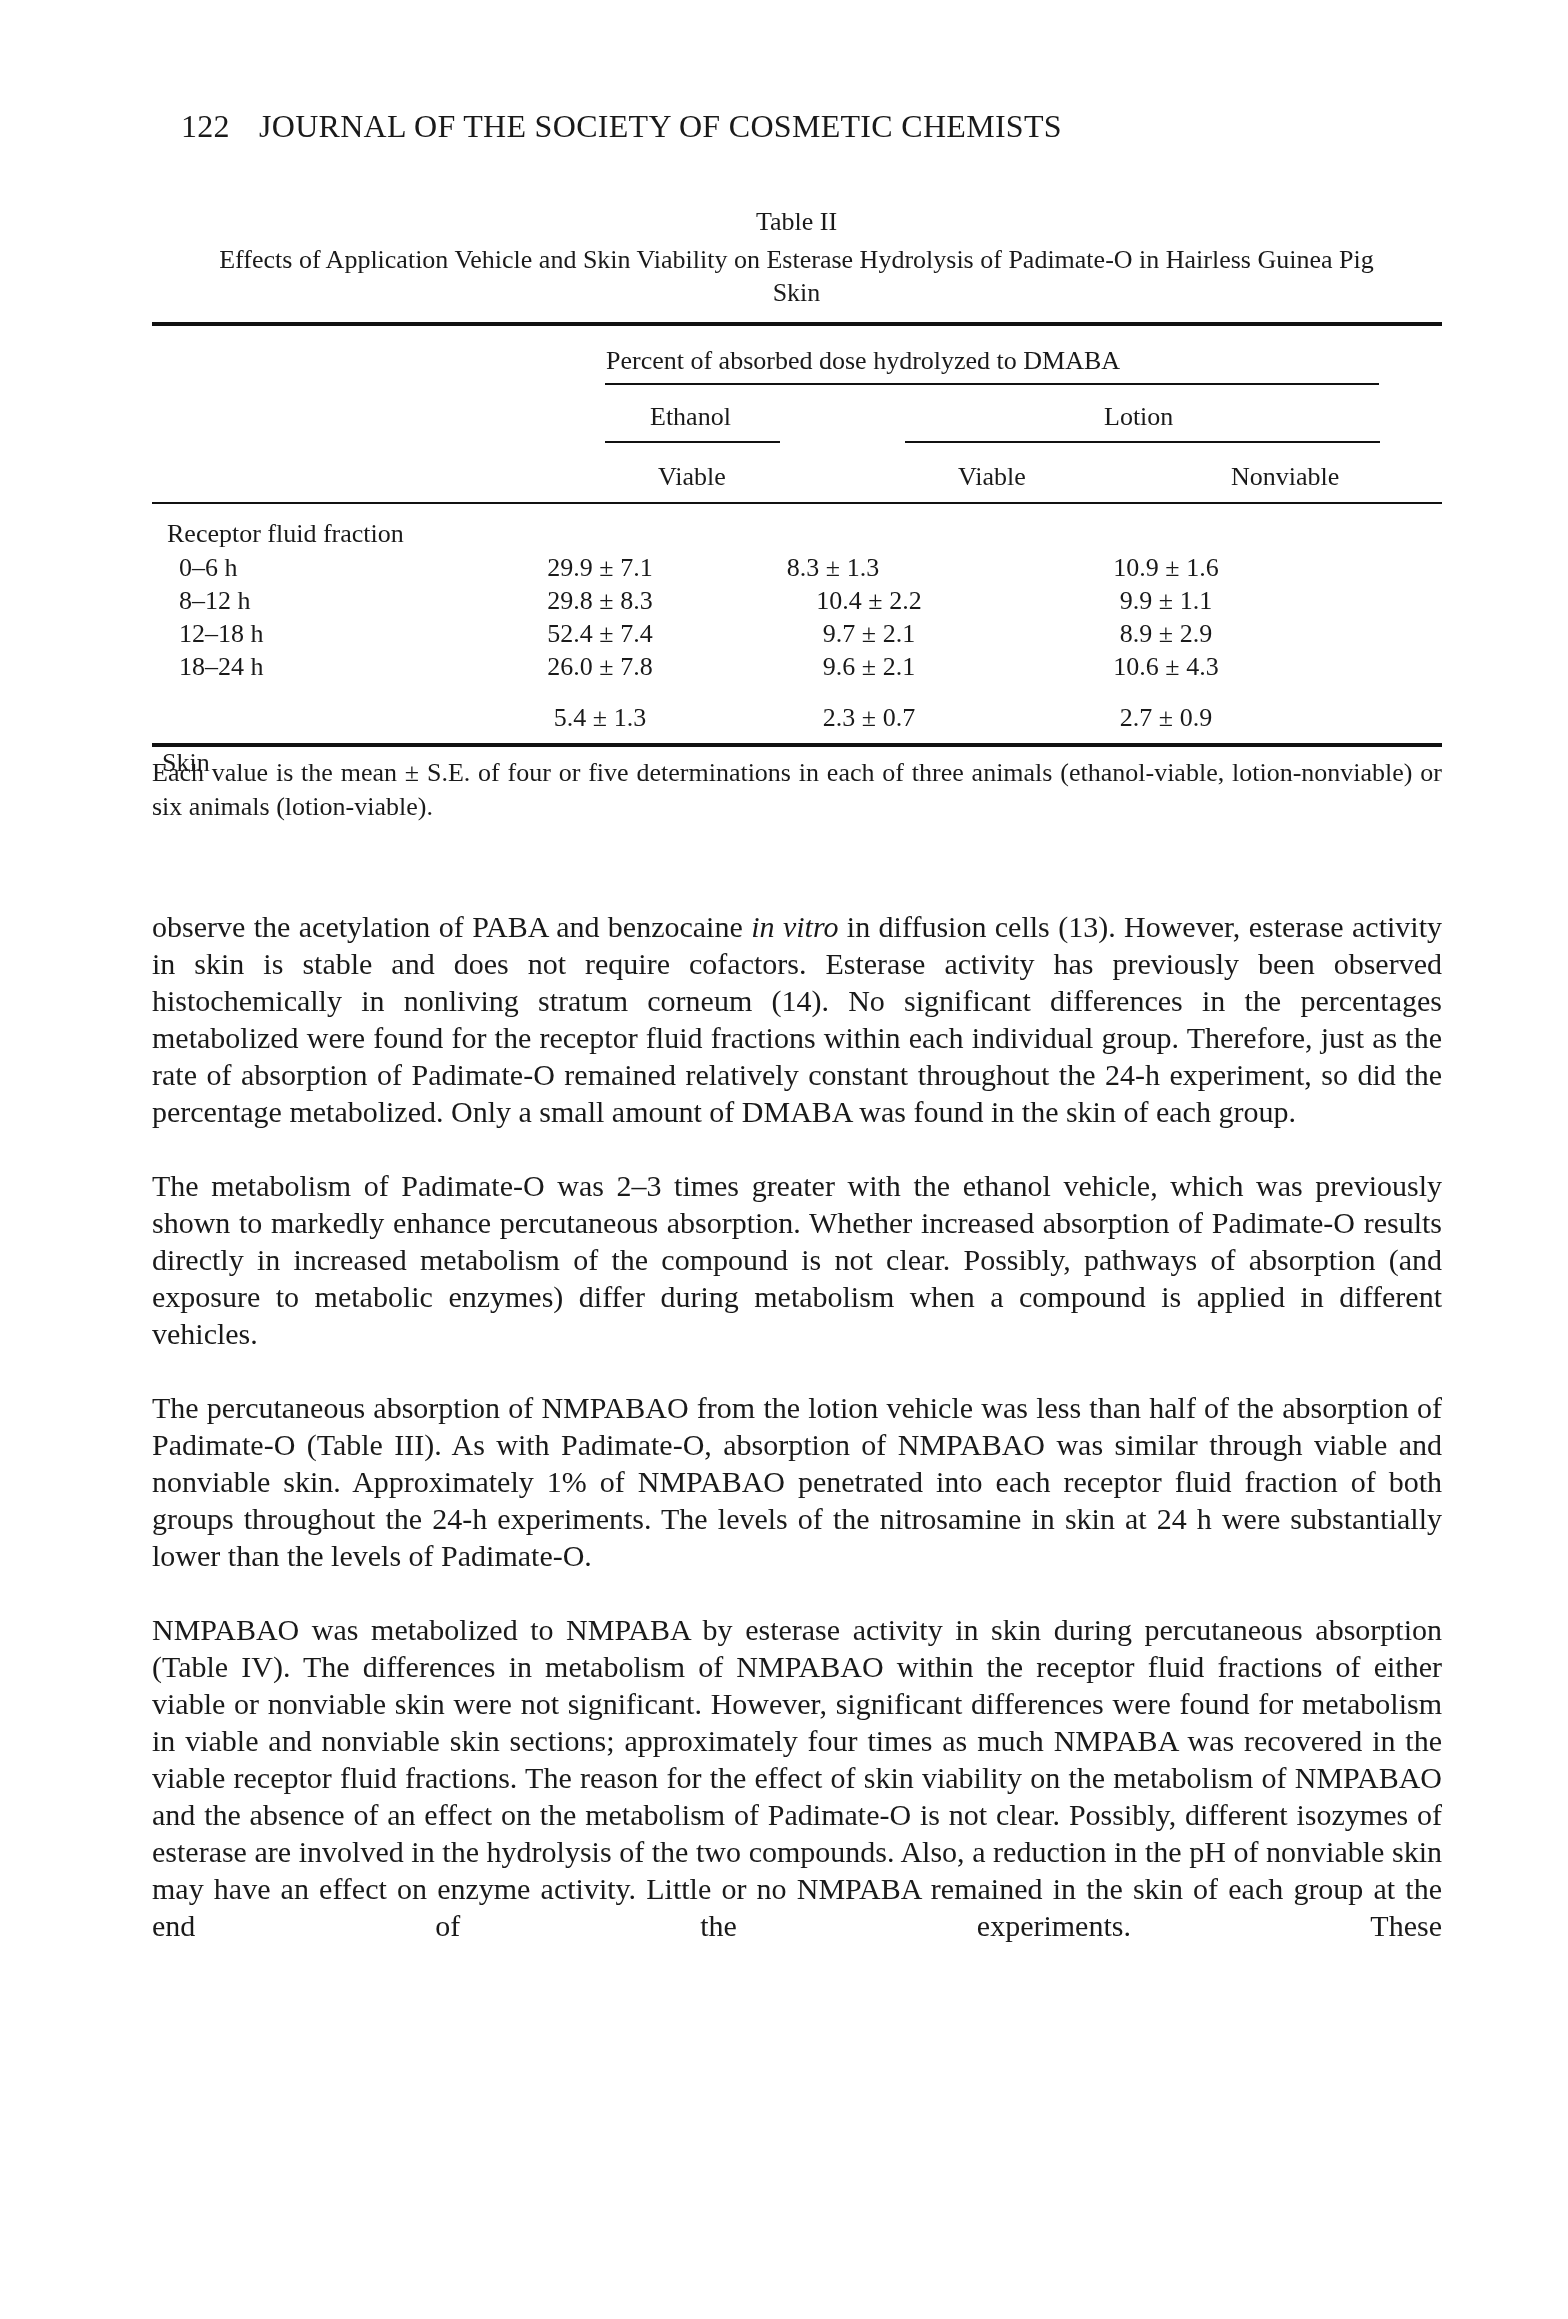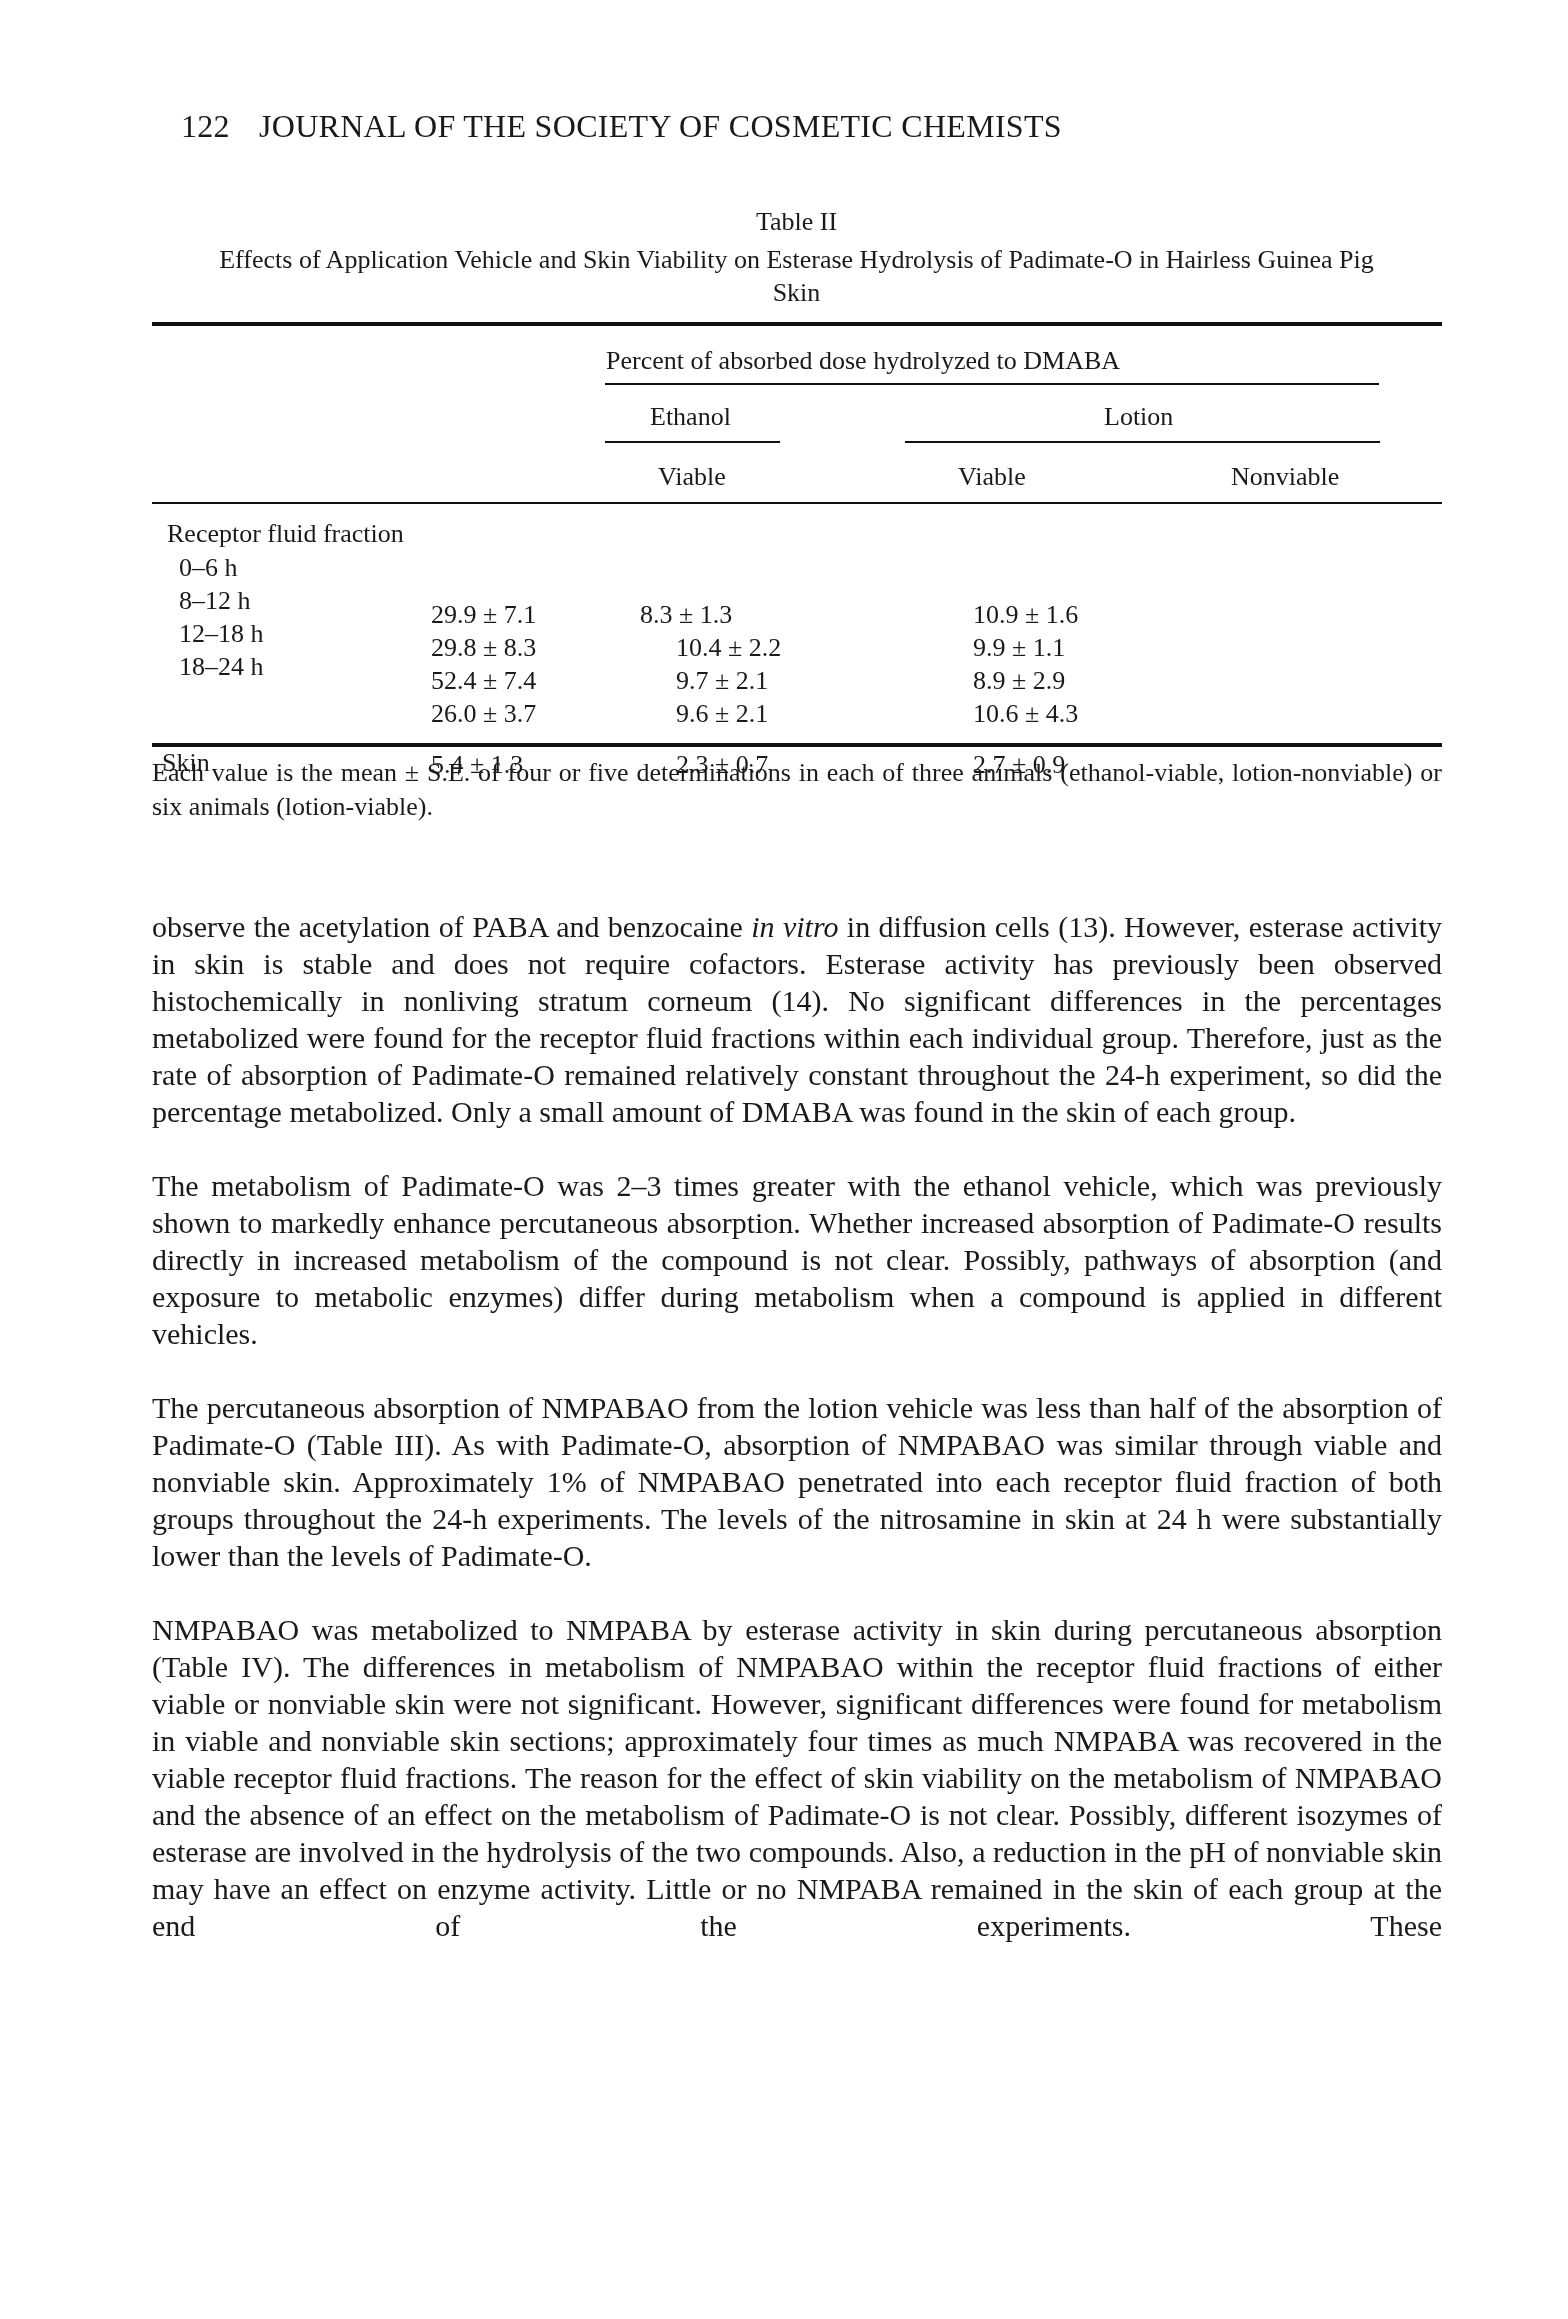--- a/index.html
+++ b/index.html
@@ -10,21 +10,21 @@
   .abs { position: absolute; white-space: nowrap; }
   .running-head { top: 108px; font-size: 32px; letter-spacing: 0.3px; }
   .page-num { left: 152px; margin-left: 29px; }
   .journal-title { left: 259px; }
   .center { left: 145px; width: 1303px; text-align: center; }
   .table-label { top: 207px; font-size: 26px; }
   .caption { font-size: 26px; line-height: 33px; top: 243px; white-space: normal; }
   .rule { position: absolute; background: #111; }
   .hdr { font-size: 26px; }
   .cell { font-size: 26px; }
-  .num { text-align: left; width: 193px; margin-top: 47px; }
+  .num { text-align: center; width: 193px; }
   .footnote { left: 152px; width: 1290px; top: 756px; font-size: 26px; line-height: 34px; white-space: normal; text-align: justify; text-align-last: left; }
   .body-text { position: absolute; left: 152px; width: 1290px; font-size: 30px; line-height: 37px; text-align: justify; }
   .body-text p { margin: 0 0 37px 0; }
   .body-text em { font-style: italic; }
 </style>
 </head>
 <body>
 
 <div class="abs running-head page-num">122</div>
 <div class="abs running-head journal-title">JOURNAL OF THE SOCIETY OF COSMETIC CHEMISTS</div>
@@ -67,21 +67,21 @@
 
   <div>
     <div class="abs cell" style="left:179px;top:619px;">12–18 h</div>
     <div class="abs cell num" style="left:431px;top:619px;width:338px;">52.4 ± 7.4</div>
     <div class="abs cell num" style="left:676px;top:619px;width:386px;">9.7 ± 2.1</div>
     <div class="abs cell num" style="left:973px;top:619px;width:386px;">8.9 ± 2.9</div>
   </div>
 
   <div>
     <div class="abs cell" style="left:179px;top:652px;">18–24 h</div>
-    <div class="abs cell num" style="left:431px;top:652px;width:338px;">26.0 ± 3.7</div>
+    <div class="abs cell num" style="left:431px;top:652px;width:338px;">26.0 ± 7.8</div>
     <div class="abs cell num" style="left:676px;top:652px;width:386px;">9.6 ± 2.1</div>
     <div class="abs cell num" style="left:973px;top:652px;width:386px;">10.6 ± 4.3</div>
   </div>
 
   <div>
     <div class="abs cell" style="left:162px;top:703px;margin-top:45px;">Skin</div>
     <div class="abs cell num" style="left:431px;top:703px;width:338px;">5.4 ± 1.3</div>
     <div class="abs cell num" style="left:676px;top:703px;width:386px;">2.3 ± 0.7</div>
     <div class="abs cell num" style="left:973px;top:703px;width:386px;">2.7 ± 0.9</div>
   </div>

